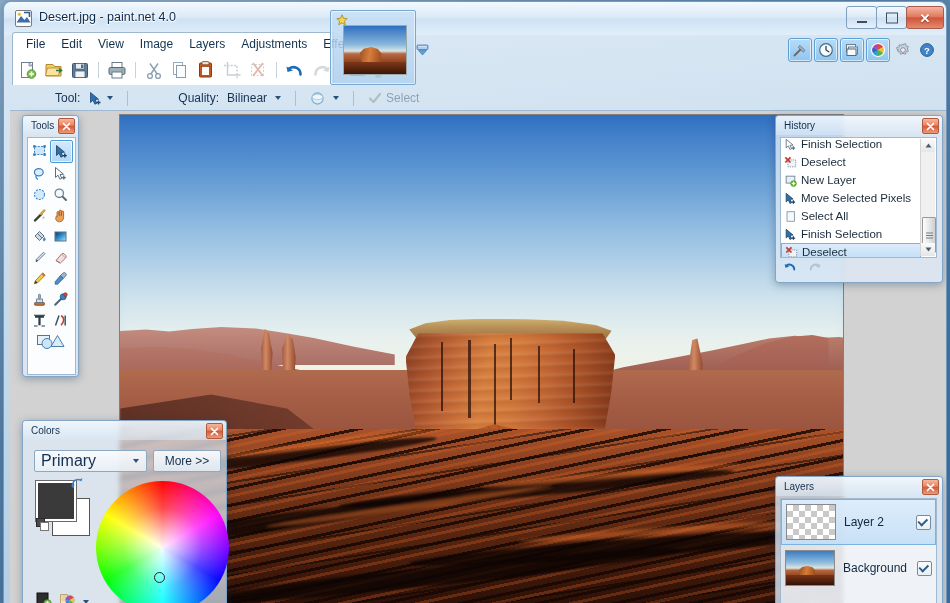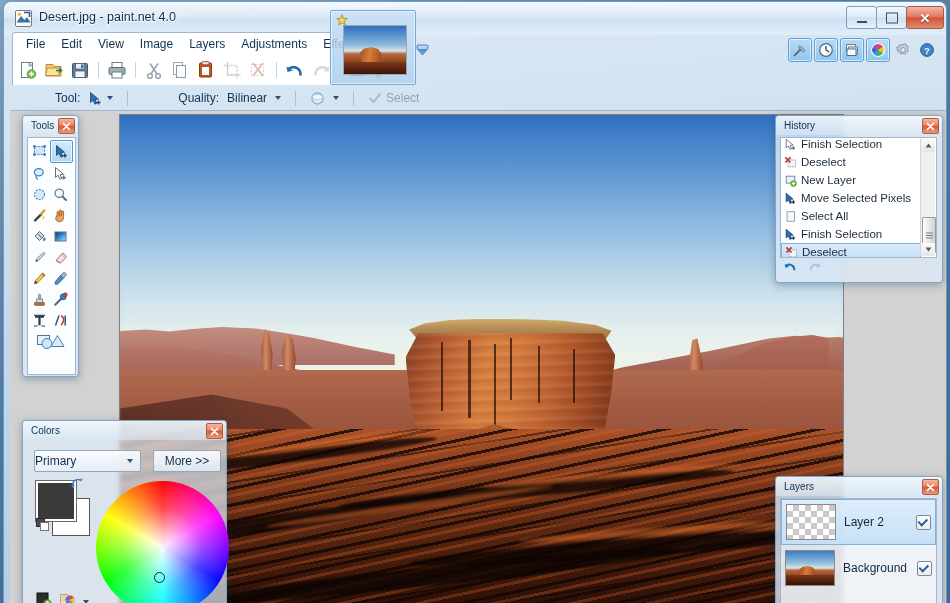--- a/index.html
+++ b/index.html
@@ -271,21 +271,21 @@
   }
 
   
   #pal-colors{left:18px;top:418px;width:203px;height:190px;
     background:rgba(222,234,246,.72);}
   #colors-body{position:absolute;left:0;top:19px;width:203px;height:171px;}
   #color-mode{
     position:absolute;left:11px;top:10px;width:105px;height:20px;
     background:linear-gradient(180deg,rgba(252,253,255,.9),rgba(231,239,247,.9));
     border:1px solid #8ca9c3;border-radius:2px;
-    display:flex;align-items:center;font-size:12px;color:#12304e;cursor:default;
+    display:flex;align-items:center;padding-left:6px;font-size:16px;color:#12304e;cursor:default;
   }
   #color-mode .caret{position:absolute;right:7px;}
   #btn-more{
     position:absolute;left:130px;top:10px;width:66px;height:20px;
     background:linear-gradient(180deg,rgba(252,253,255,.9),rgba(228,237,246,.9));
     border:1px solid #8ca9c3;border-radius:2px;
     display:flex;align-items:center;justify-content:center;font-size:12px;color:#12304e;cursor:default;
   }
   #swatch-primary{
     position:absolute;left:13px;top:41px;width:36px;height:36px;

